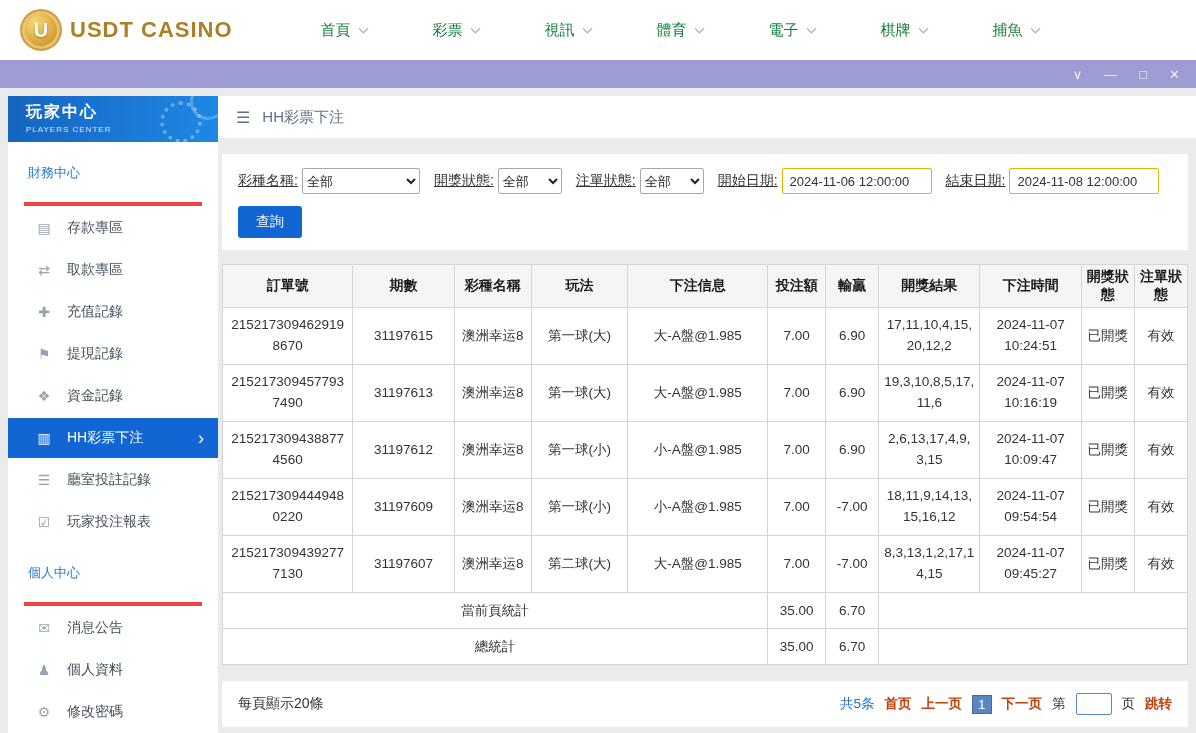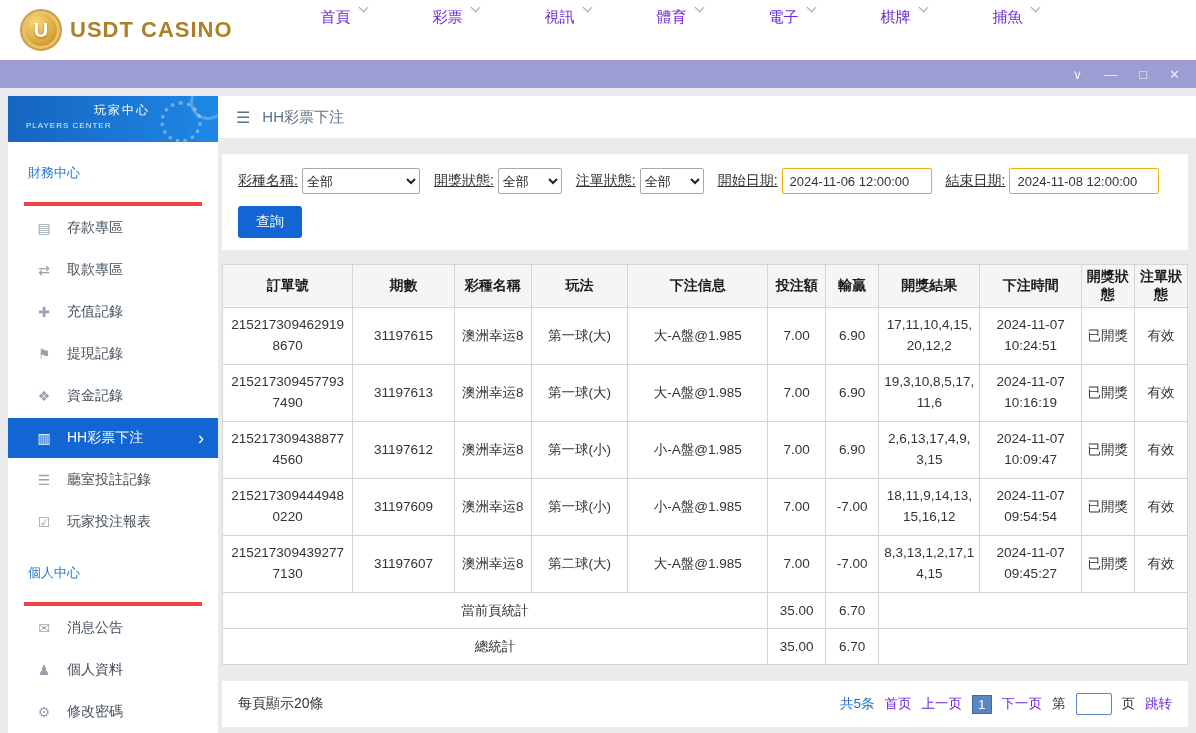--- a/index.html
+++ b/index.html
@@ -10,38 +10,38 @@
   
   .topbar { height:60px; background:#fff; display:flex; align-items:center; padding:0 20px; flex:0 0 auto; }
   .logo { display:flex; align-items:center; gap:8px; cursor:pointer; }
   .coin { width:42px; height:42px; border-radius:50%; flex:0 0 auto;
           background:radial-gradient(circle at 35% 30%, #f7d878, #d8a23a 60%, #b07e22);
           display:flex; align-items:center; justify-content:center;
           border:2px solid #caa04a; box-shadow:inset 0 0 0 3px #e9c26a; }
   .coin span { font-weight:bold; color:#fff; font-size:20px; text-shadow:0 1px 2px rgba(120,80,0,.6); }
   .logo-text { font-size:22px; font-weight:bold; color:#ab8026; letter-spacing:1px; }
   .topnav { display:flex; margin-left:55px; }
-  .nav-item { display:flex; align-items:flex-start; padding:8px 33px; height:60px; font-size:15px; color:#6d28d9; cursor:pointer; }
+  .nav-item { display:flex; align-items:center; padding:8px 33px; height:60px; font-size:15px; color:#15803d; cursor:pointer; }
   .chev { display:inline-block; width:7px; height:7px; border-right:1.6px solid #9aa3ad; border-bottom:1.6px solid #9aa3ad;
           transform:rotate(45deg); margin-left:9px; margin-top:-4px; }
 
   
   .titlebar { height:28px; background:#9d9dd3; flex:0 0 auto; display:flex; align-items:center; justify-content:flex-end; }
   .win-controls { display:flex; align-items:center; gap:22px; padding-right:16px; }
   .win-btn { color:#eef0ff; font-size:13px; line-height:1; cursor:pointer; }
 
   
   .content { flex:1 1 auto; display:flex; padding:8px 0 0 8px; overflow:hidden; background:#e9ebed; }
 
   
   .sidebar { width:210px; flex:0 0 auto; background:#fff; overflow:hidden; }
   .side-header { height:46px; background:linear-gradient(90deg,#1565c0,#1e88e5); color:#fff; padding:6px 0 0 18px; position:relative; overflow:hidden; }
   .side-header::before { content:""; position:absolute; right:16px; top:5px; width:34px; height:34px; border:4px dotted rgba(255,255,255,.35); border-radius:50%; }
   .side-header::after { content:""; position:absolute; right:-8px; top:-12px; width:30px; height:30px; border:3px solid rgba(255,255,255,.25); border-radius:50%; }
-  .side-title { font-size:12px; font-weight:normal; letter-spacing:2px;text-align:center; }
+  .side-title { font-size:16px; font-weight:bold; letter-spacing:2px; }
   .side-sub { font-size:8px; letter-spacing:1px; color:#ddebff; margin-top:2px; }
   .side-section-title { margin:14px 16px 0 16px; padding:8px 4px 20px 4px; color:#2678d0; font-size:13px; border-bottom:4px solid #ef4444; }
   .side-item { display:flex; align-items:center; height:40px; padding-left:26px; color:#45505c; font-size:14px; cursor:pointer; margin-top:2px; }
   .side-item .ico { width:20px; margin-right:13px; color:#97a3b0; font-size:14px; text-align:center; }
   .side-item.active { background:#1166d4; color:#fff; }
   .side-item.active .ico { color:#fff; }
   .side-item .arrow { margin-left:auto; margin-right:14px; color:#fff; font-size:18px; line-height:1; }
 
   
   .main { flex:1 1 auto; overflow:hidden; display:flex; flex-direction:column; }
@@ -64,21 +64,21 @@
   th, td { border:1px solid #d5d5d5; text-align:center; vertical-align:middle; padding:3px 5px; }
   thead th { background:#f5f5f6; color:#1a1a1a; font-weight:bold; font-size:14px; height:40px; }
   tbody .data-row td { font-size:13.5px; color:#333; height:57px; line-height:1.55; }
   .cell-order-no, .cell-draw-result { word-break:break-all; overflow-wrap:anywhere; }
   .summary-row td { height:36px; font-size:13.5px; color:#333; }
 
   .pagination-card { margin:16px 8px 0 4px; background:#fff; height:46px; display:flex; align-items:center; justify-content:space-between; padding:0 16px; flex:0 0 auto; }
   .page-size { font-size:14px; color:#333; }
   .pager { display:flex; align-items:center; gap:10px; font-size:13.5px; }
   .pg-total { color:#1a6fc9; }
-  .pg-link { color:#6d28d9; text-decoration:none; cursor:pointer; }
+  .pg-link { color:#c2410c; text-decoration:none; cursor:pointer;font-weight:bold; }
   .pg-current { background:#5b86c6; border:1px solid #44699f; color:#fff; min-width:18px; text-align:center; padding:1px 5px; }
   .pg-jump-label { color:#333; }
   .pg-input { width:36px; height:22px; border:1px solid #5b86c6; border-radius:2px; }
 </style>
 </head>
 <body>
 
 <div class="app">
 
   <header class="topbar">

